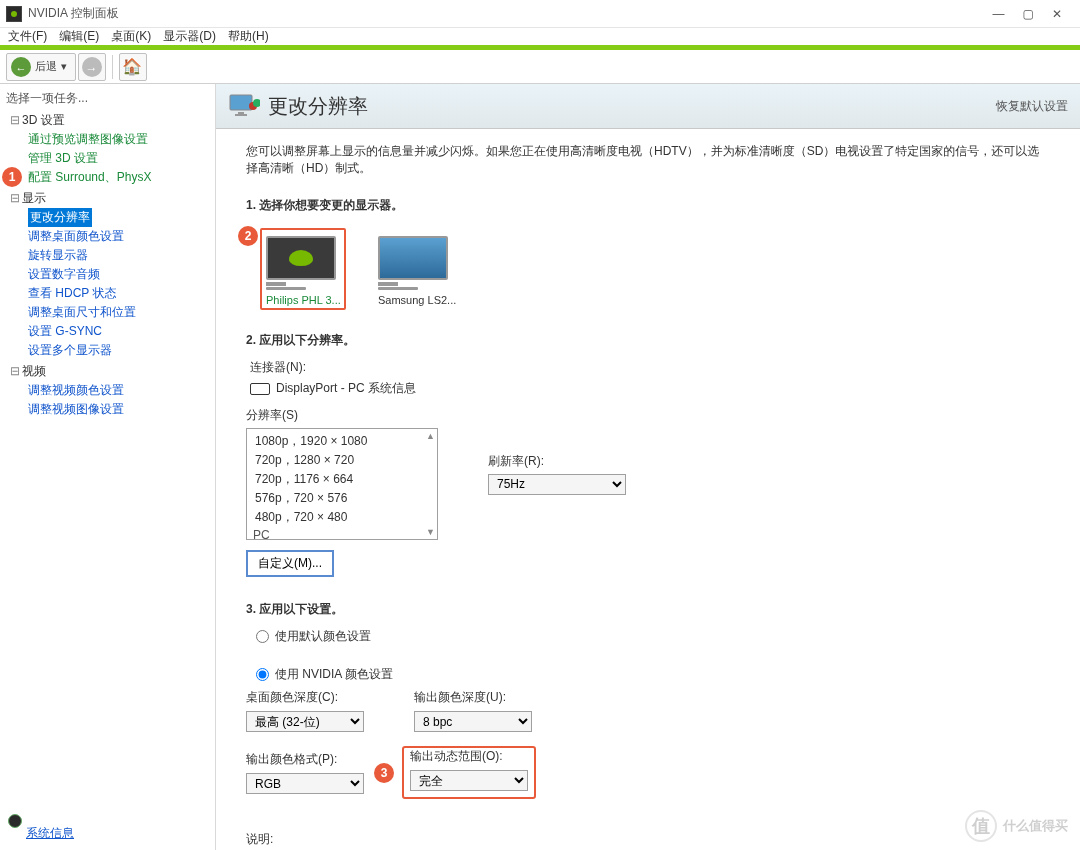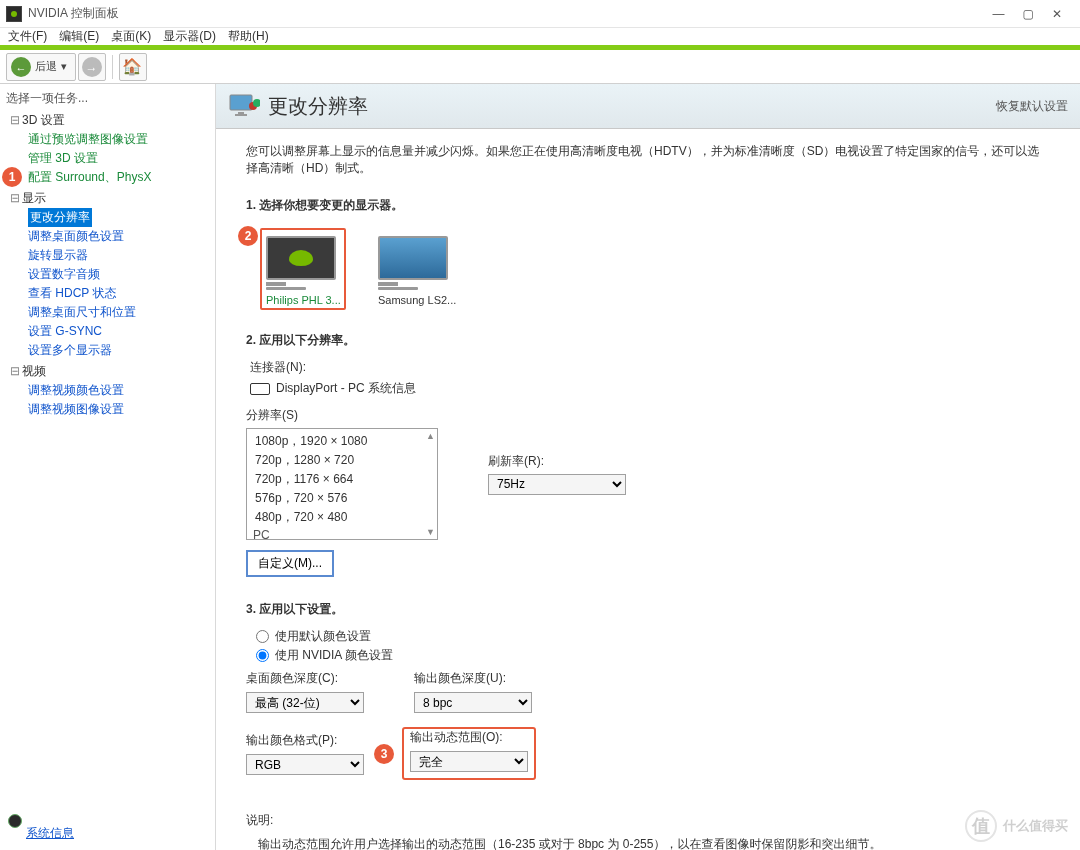--- a/index.html
+++ b/index.html
@@ -66,21 +66,21 @@
 .listbox { width: 192px; height: 112px; border: 1px solid #a0a0a0; overflow-y: auto; background: #fff; font-size: 12px; position:relative;}
 .listbox-inner{padding:3px 6px;}
 .list-item { padding: 1px 2px; white-space:nowrap; cursor:pointer;}
 .list-head { color: #555; padding:1px 2px 1px 0;}
 .scroll-arrow{position:absolute;right:2px;font-size:9px;color:#888;}
 .scroll-arrow.up{top:2px;} .scroll-arrow.down{bottom:2px;}
 select, .btn { font-size: 12px; font-family: inherit;}
 select.small { width: 138px; height: 21px; border: 1px solid #a0a0a0; background: #f5f5f5; padding: 0 4px;}
 select.med { width: 118px; height: 21px; border: 1px solid #a0a0a0; background: #f5f5f5; padding: 0 4px;}
 .btn { padding: 3px 10px; border: 2px solid #5a8ad0; background: #fff; cursor:pointer;}
-.radio-group { display: flex; flex-direction: column; gap: 2px; margin: 4px 10px;}
+.radio-group { display: flex; flex-direction: column; gap: 21px; margin: 4px 10px;}
 .radio-group label { display: flex; align-items: center; gap: 6px; font-size: 12px;}
 .color-grid { display: flex; gap: 50px; }
 .field { display: flex; flex-direction: column; gap: 5px; font-size:12px;}
 .hl-box { border: 2px solid #e85a3a; border-radius: 3px; padding: 0 6px 6px 6px; }
 .annot { width: 20px; height: 20px; border-radius: 50%; background: #e85a3a; color: #fff; display: flex; align-items: center; justify-content: center; font-size: 12px; font-weight: bold; flex-shrink:0;}
 .annot-abs { position: absolute; z-index: 10;}
 .desc-sec { padding: 8px 30px; font-size: 12px; }
 .desc-sec .dtitle { margin-bottom: 6px; }
 .desc-sec .dbody { padding-left: 12px; line-height: 1.6;}
 .watermark { position: absolute; right: 12px; bottom: 8px; opacity: 0.4; display:flex; align-items:center; gap:6px; font-size:13px; color:#888;font-weight:bold;}

